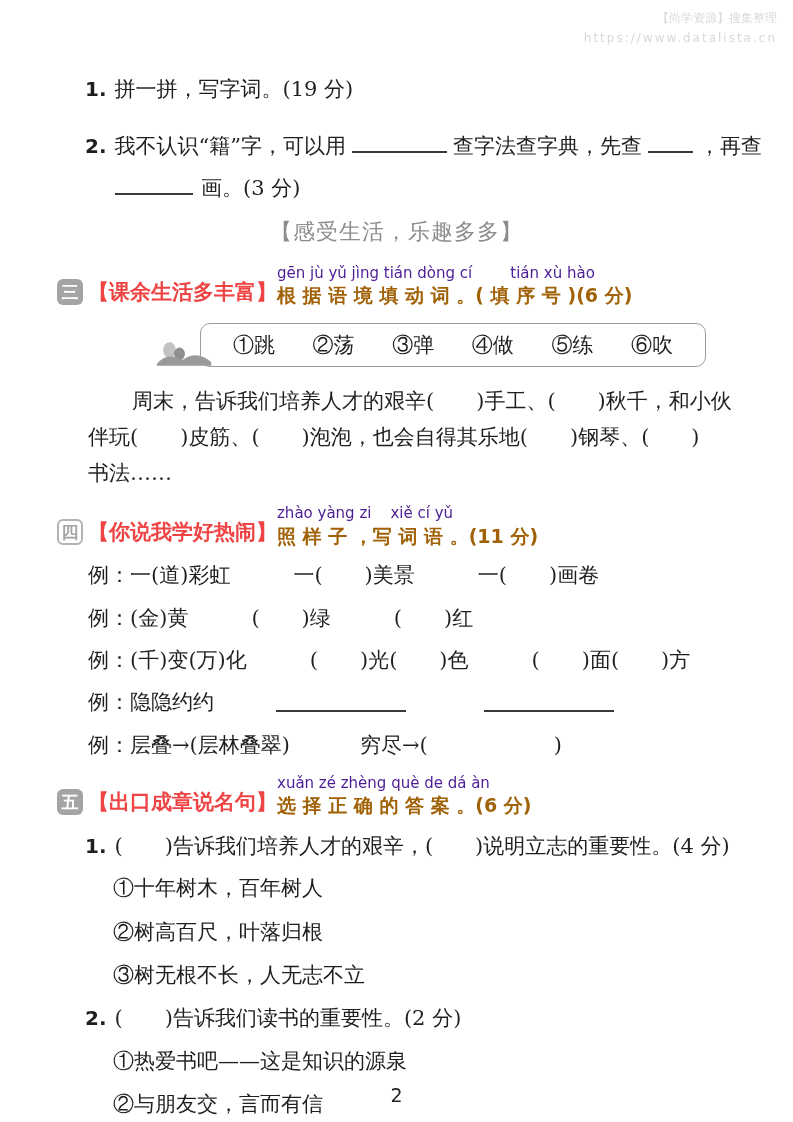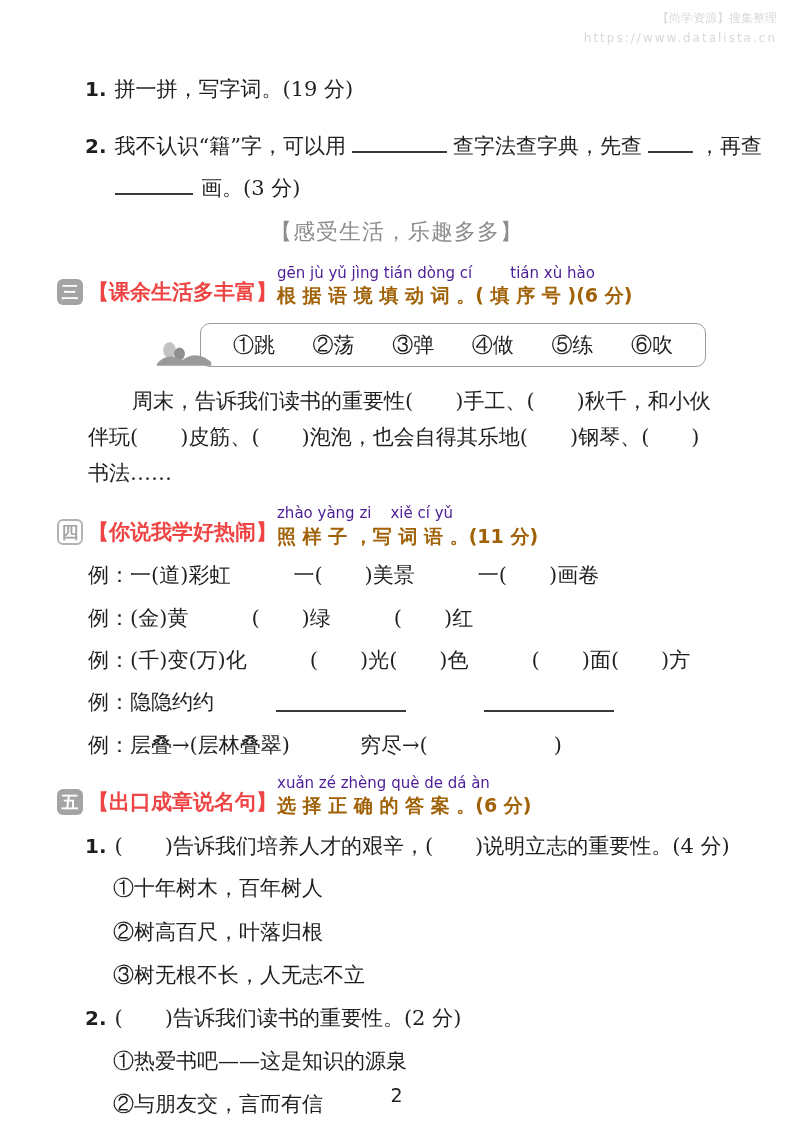--- a/index.html
+++ b/index.html
@@ -160,21 +160,21 @@
     </span>
     <span>①跳</span>
     <span>②荡</span>
     <span>③弹</span>
     <span>④做</span>
     <span>⑤练</span>
     <span>⑥吹</span>
   </div>
 
   <div class="passage">
-    <div class="passage-line indent">周末，告诉我们读书的重要性(　　)手工、(　　)秋千，和小伙</div>
+    <div class="passage-line indent">周末，告诉我们培养人才的艰辛(　　)手工、(　　)秋千，和小伙</div>
     <div class="passage-line">伴玩(　　)皮筋、(　　)泡泡，也会自得其乐地(　　)钢琴、(　　)</div>
     <div class="passage-line">书法……</div>
   </div>
 
   <div class="sec-header mt-sec4">
     <span class="badge badge--outline">四</span>
     <span class="tag">【你说我学好热闹】</span>
     <span class="title-block">
       <span class="pinyin">zhào yàng zi    xiě cí yǔ</span>
       <span class="sec-title">照 样 子 ，写 词 语 。(11 分)</span>

